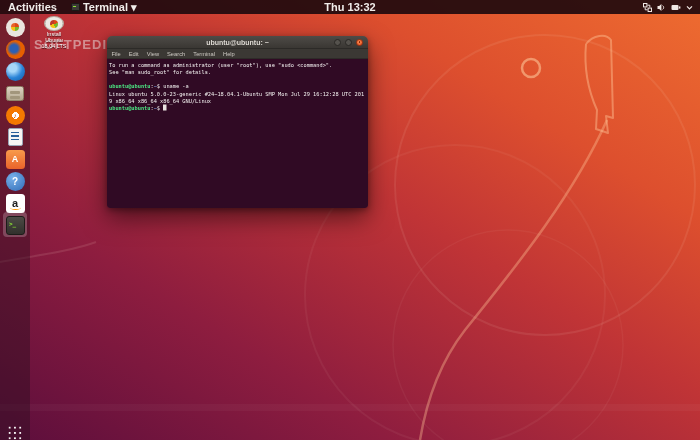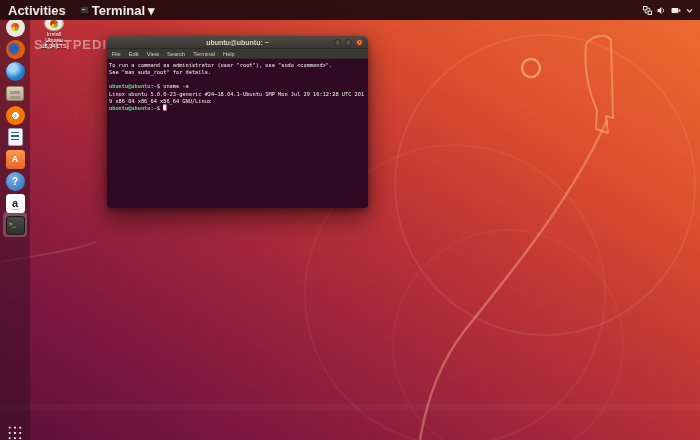--- a/index.html
+++ b/index.html
@@ -10,22 +10,22 @@
 
   
   #mascot { position:absolute; inset:0; z-index:0; pointer-events:none; }
 
   
   .watermark { position:absolute; left:34px; top:37px; z-index:1;
     font-size:13px; font-weight:bold; letter-spacing:1px; color:rgba(240,238,235,0.5); }
   .watermark sup { font-size:6px; }
 
   
-  #topbar { position:absolute; top:0; left:0; width:700px; height:20px; z-index:6;
-    background:rgba(32,10,14,0.92); display:flex; align-items:center; color:#f1edea; font-size:13px; }
+  #topbar { position:absolute; top:0; left:0; width:700px; height:14px; z-index:6;
+    background:rgba(32,10,14,0.92); display:flex; align-items:center; color:#f1edea; font-size:11px; }
   .tb-left { display:flex; align-items:center; gap:14px; padding-left:8px; }
   .tb-activities { font-weight:600; }
   .tb-app { display:flex; align-items:center; gap:3px; font-weight:600; }
   .tb-term-ico { width:9px; height:8px; background:#3c3a36; border:1px solid #191815; border-radius:1.5px; position:relative; }
   .tb-term-ico:after { content:""; position:absolute; left:1.5px; top:2px; width:3px; height:1px; background:#8ae234; }
   .tb-clock { position:absolute; left:0; right:0; text-align:center; font-weight:600; pointer-events:none; }
   .tb-right { margin-left:auto; display:flex; align-items:center; gap:5px; padding-right:7px; }
   .tb-right svg { display:block; }
 
   
@@ -111,20 +111,21 @@
 
   <div id="topbar">
     <div class="tb-left">
       <span class="tb-activities">Activities</span>
       <span class="tb-app">
         <span class="tb-term-ico"></span>
         <span>Terminal</span>
         <span>▾</span>
       </span>
     </div>
+    <span class="tb-clock">Thu 13:32</span>
     <div class="tb-right">
       <svg width="9" height="9" viewBox="0 0 9 9">
         <rect x="0.5" y="0.5" width="3.4" height="3.4" fill="none" stroke="#efe7e3" stroke-width="1"></rect>
         <rect x="5.1" y="5.1" width="3.4" height="3.4" fill="none" stroke="#efe7e3" stroke-width="1"></rect>
         <path d="M2.2 4.5 v2.3 h2.4 M6.8 4.5 V2.2 H4.4" fill="none" stroke="#efe7e3" stroke-width="1"></path>
       </svg>
       <svg width="9" height="9" viewBox="0 0 9 9">
         <path d="M0.5,3 L2.2,3 L4.4,1 L4.4,8 L2.2,6 L0.5,6 Z" fill="#efe7e3"></path>
         <path d="M5.6,2.6 C7,3.4 7,5.6 5.6,6.4" fill="none" stroke="#efe7e3" stroke-width="1"></path>
       </svg>

